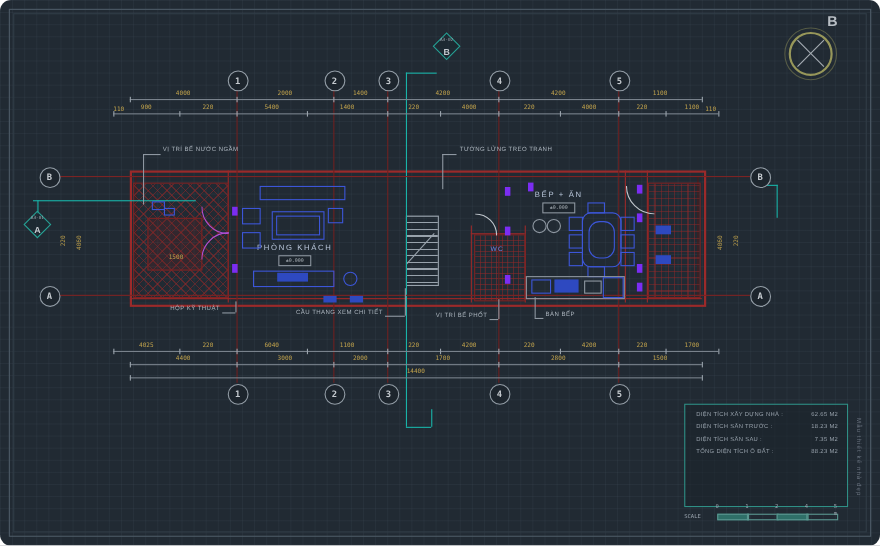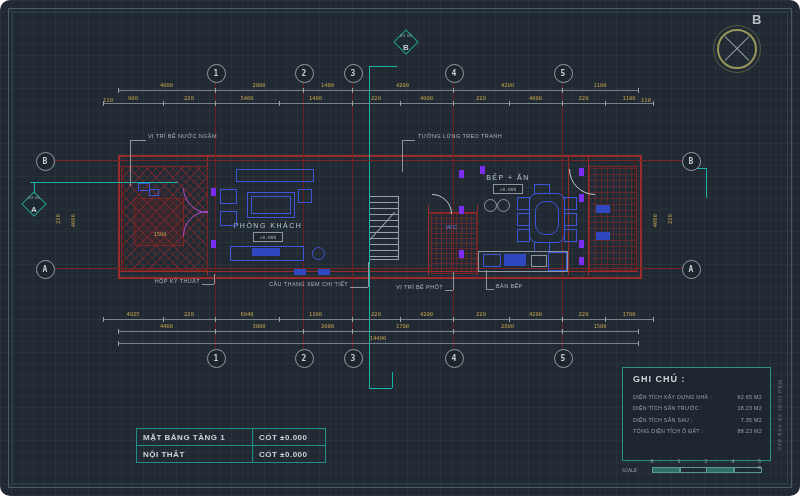--- a/index.html
+++ b/index.html
@@ -105,21 +105,20 @@
 
   <div class="abs" style="left:713px;top:25px;width:48px;height:48px;">
     <div class="abs" style="inset:0;border:1px solid rgba(150,150,90,.45);border-radius:50%;"></div>
     <div class="abs" style="inset:4px;border:2px solid #97975a;border-radius:50%;"></div>
     <div class="abs" style="left:7px;top:23px;width:34px;height:1px;background:#a6adb4;transform:rotate(45deg);"></div>
     <div class="abs" style="left:7px;top:23px;width:34px;height:1px;background:#a6adb4;transform:rotate(-45deg);"></div>
   </div>
   <span class="abs northB" style="left:752px;top:12px;">B</span>
 
   <div class="abs legend" style="left:622px;top:367px;width:147px;height:92px;">
-    <div class="legend-title">GHI CHÚ :</div>
     <div id="legend-rows">
         <div class="legend-row">
           <span>DIỆN TÍCH XÂY DỰNG NHÀ :</span>
           <span>62.65 M2</span>
         </div>
         <div class="legend-row">
           <span>DIỆN TÍCH SÂN TRƯỚC :</span>
           <span>18.23 M2</span>
         </div>
         <div class="legend-row">
@@ -141,32 +140,20 @@
         <div class="abs sb-seg" style="left: 54px; top: 9px; width: 27px; background: rgb(47, 111, 104);"></div>
         <div class="abs sb-seg" style="left: 81px; top: 9px; width: 27px;"></div>
         <div class="abs sb-tick" style="left: 0px; top: 0px;">0</div>
         <div class="abs sb-tick" style="left: 27px; top: 0px;">1</div>
         <div class="abs sb-tick" style="left: 54px; top: 0px;">2</div>
         <div class="abs sb-tick" style="left: 81px; top: 0px;">4</div>
         <div class="abs sb-tick" style="left: 108px; top: 0px;">5 m</div>
       </div>
   </div>
 
-  <table class="abs tb" style="left:136px;top:428px;">
-    <tbody>
-        <tr>
-      <td style="width:103px;">MẶT BẰNG TẦNG 1</td>
-      <td style="width:60px;">CỐT ±0.000</td>
-    </tr>
-    <tr>
-      <td>NỘI THẤT</td>
-      <td>CỐT ±0.000</td>
-    </tr>
-  </tbody>
-    </table>
 
   <span class="abs watermark" style="left:777px;top:380px;">Mẫu thiết kế nhà đẹp</span>
 
 <div class="abs " style="left: 215px; top: 82px; width: 1px; height: 266px; background: rgb(110, 32, 32);"></div>
     <div class="abs bub" style="left: 206.5px; top: 63.5px;">1</div>
     <div class="abs bub" style="left: 206.5px; top: 348.5px;">1</div>
     <div class="abs " style="left: 303px; top: 82px; width: 1px; height: 266px; background: rgb(110, 32, 32);"></div>
     <div class="abs bub" style="left: 294.5px; top: 63.5px;">2</div>
     <div class="abs bub" style="left: 294.5px; top: 348.5px;">2</div>
     <div class="abs " style="left: 352px; top: 82px; width: 1px; height: 266px; background: rgb(110, 32, 32);"></div>

